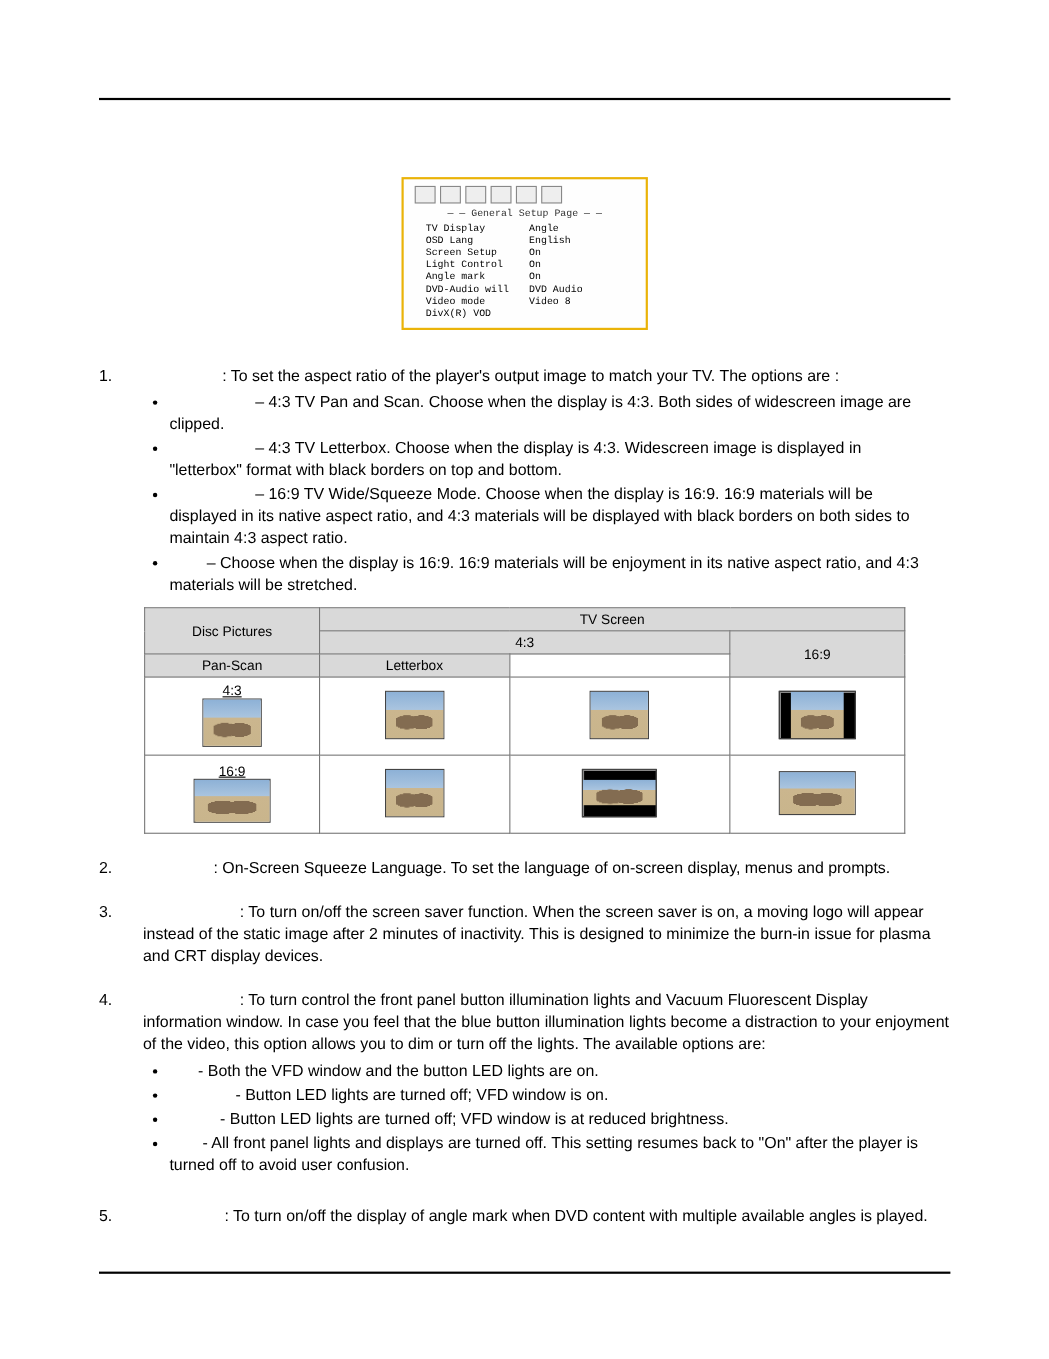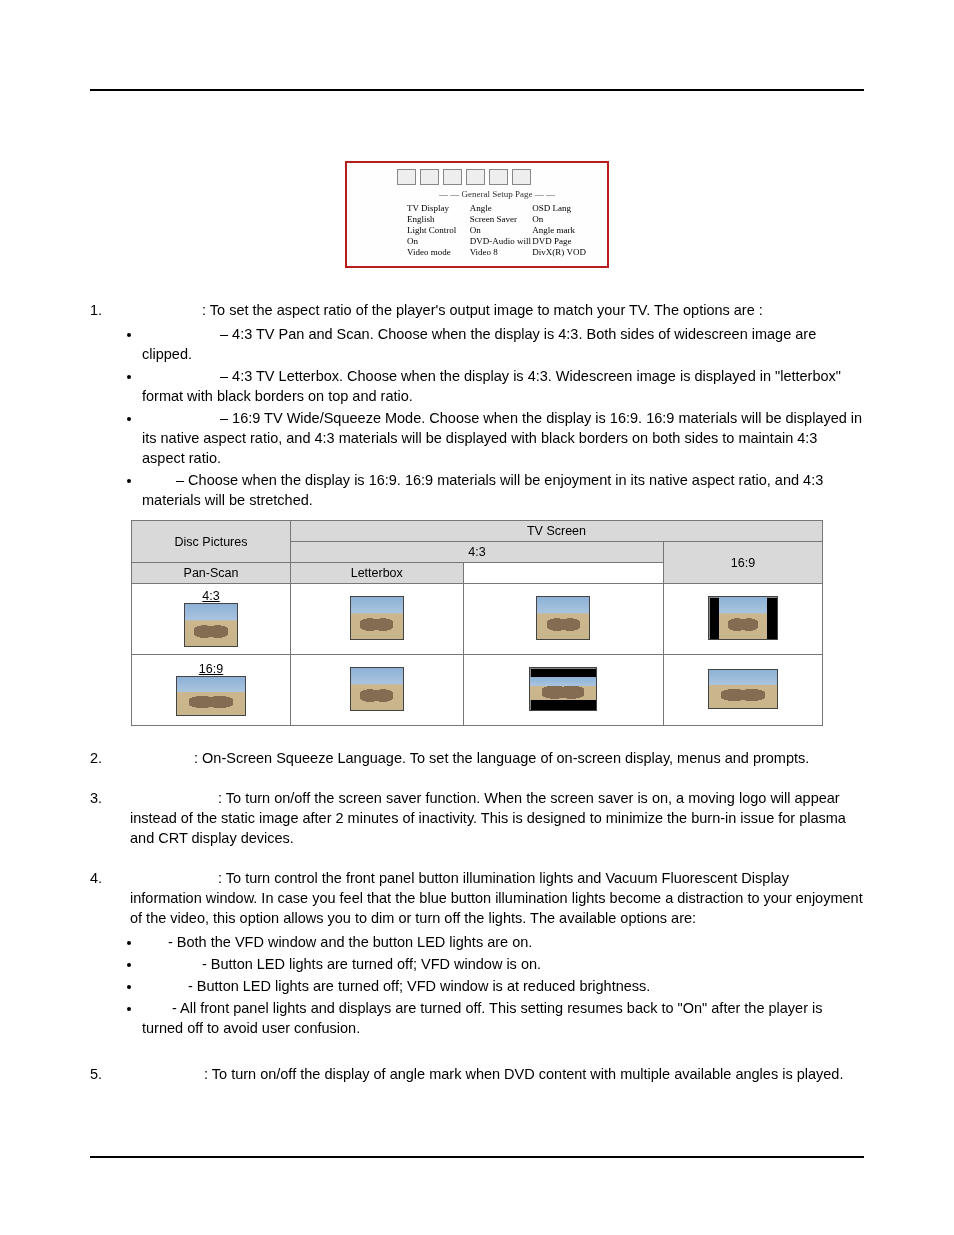--- a/index.html
+++ b/index.html
@@ -24,66 +24,65 @@
   .footer-rule {
     border: none;
     border-top: 2px solid #000;
     position: absolute;
     left: 90px; right: 90px; bottom: 70px;
   }
   
   .setup-box {
     width: 220px;
     margin: 0 auto 32px auto;
-    border: 2px solid #b91c1c;
+    border: 2px solid #eab308;
     background: #fefefe;
-    font-family: Liberation Serif, serif;
+    font-family: Liberation Mono, monospace;
     font-size: 9px;
     color: #000;
-    padding-left: 40px;
   }
   .setup-icons {
     display: flex;
     gap: 4px;
     padding: 6px 10px 2px 10px;
   }
   .setup-icons .ic {
     width: 17px; height: 14px;
     border: 1px solid #888;
     background: #eee;
   }
   .setup-title {
     text-align: center;
     font-size: 9px;
     padding: 2px 0;
     color: #333;
   }
   .setup-rows {
     display: grid;
-    grid-template-columns: 1fr 1fr 1fr;
+    grid-template-columns: 1fr 1fr;
     row-gap: 1px;
     padding: 2px 12px 8px 20px;
   }
   .setup-rows div { white-space: nowrap; }
   
   .item {
     display: flex;
     gap: 24px;
     margin: 2px 0 4px 0;
     line-height: 1.38;
   }
   .item .num { flex: 0 0 16px; }
   .item .body { flex: 1; }
   ul.sub {
     list-style: disc;
     padding-left: 52px;
     margin: 2px 0 10px 0;
   }
   ul.sub li {
-    margin: 2px 0;
+    margin: 2px 12px;
     line-height: 1.38;
   }
   .blank { display: inline-block; width: 72px; }
   .para-spacer { height: 14px; }
   
   table.cmp {
     border-collapse: collapse;
     margin: 10px auto 22px auto;
     width: 692px;
     font-size: 12.5px;
@@ -149,42 +148,42 @@
       <span class="ic"></span>
       <span class="ic"></span>
       <span class="ic"></span>
     </div>
     <div class="setup-title">— — General Setup Page — —</div>
     <div class="setup-rows">
       <div>TV Display</div>
         <div>Angle</div>
       <div>OSD Lang</div>
         <div>English</div>
-      <div>Screen Saver</div>
+      <div>Screen Setup</div>
         <div>On</div>
       <div>Light Control</div>
         <div>On</div>
       <div>Angle mark</div>
         <div>On</div>
       <div>DVD-Audio will</div>
-        <div>DVD Page</div>
+        <div>DVD Audio</div>
       <div>Video mode</div>
         <div>Video 8</div>
       <div>DivX(R) VOD</div>
         <div></div>
     </div>
   </div>
 
   <div class="item">
     <div class="num">1.</div>
     <div class="body"><span class="blank"></span><span>: To set the aspect ratio of the player's output image to match your TV.  The options are :</span></div>
   </div>
   <ul class="sub">
     <li><span class="blank" style="width:78px"></span><span>– 4:3 TV Pan and Scan.  Choose when the display is 4:3. Both sides of widescreen image are clipped.</span></li>
-    <li><span class="blank" style="width:78px"></span><span>– 4:3 TV Letterbox.  Choose when the display is 4:3.  Widescreen image is displayed in "letterbox" format with black borders on top and ratio.</span></li>
+    <li><span class="blank" style="width:78px"></span><span>– 4:3 TV Letterbox.  Choose when the display is 4:3.  Widescreen image is displayed in "letterbox" format with black borders on top and bottom.</span></li>
     <li><span class="blank" style="width:78px"></span><span>– 16:9 TV Wide/Squeeze Mode.  Choose when the display is 16:9.  16:9 materials will be displayed in its native aspect ratio, and 4:3 materials will be displayed with black borders on both sides to maintain 4:3 aspect ratio.</span></li>
     <li><span class="blank" style="width:34px"></span><span>– Choose when the display is 16:9.  16:9 materials will be enjoyment in its native aspect ratio, and 4:3 materials will be stretched.</span></li>
   </ul>
 
   <table class="cmp">
     <tbody>
         <tr>
       <th rowspan="2" style="width:150px">Disc Pictures</th>
       <th colspan="3">TV Screen</th>
     </tr>

